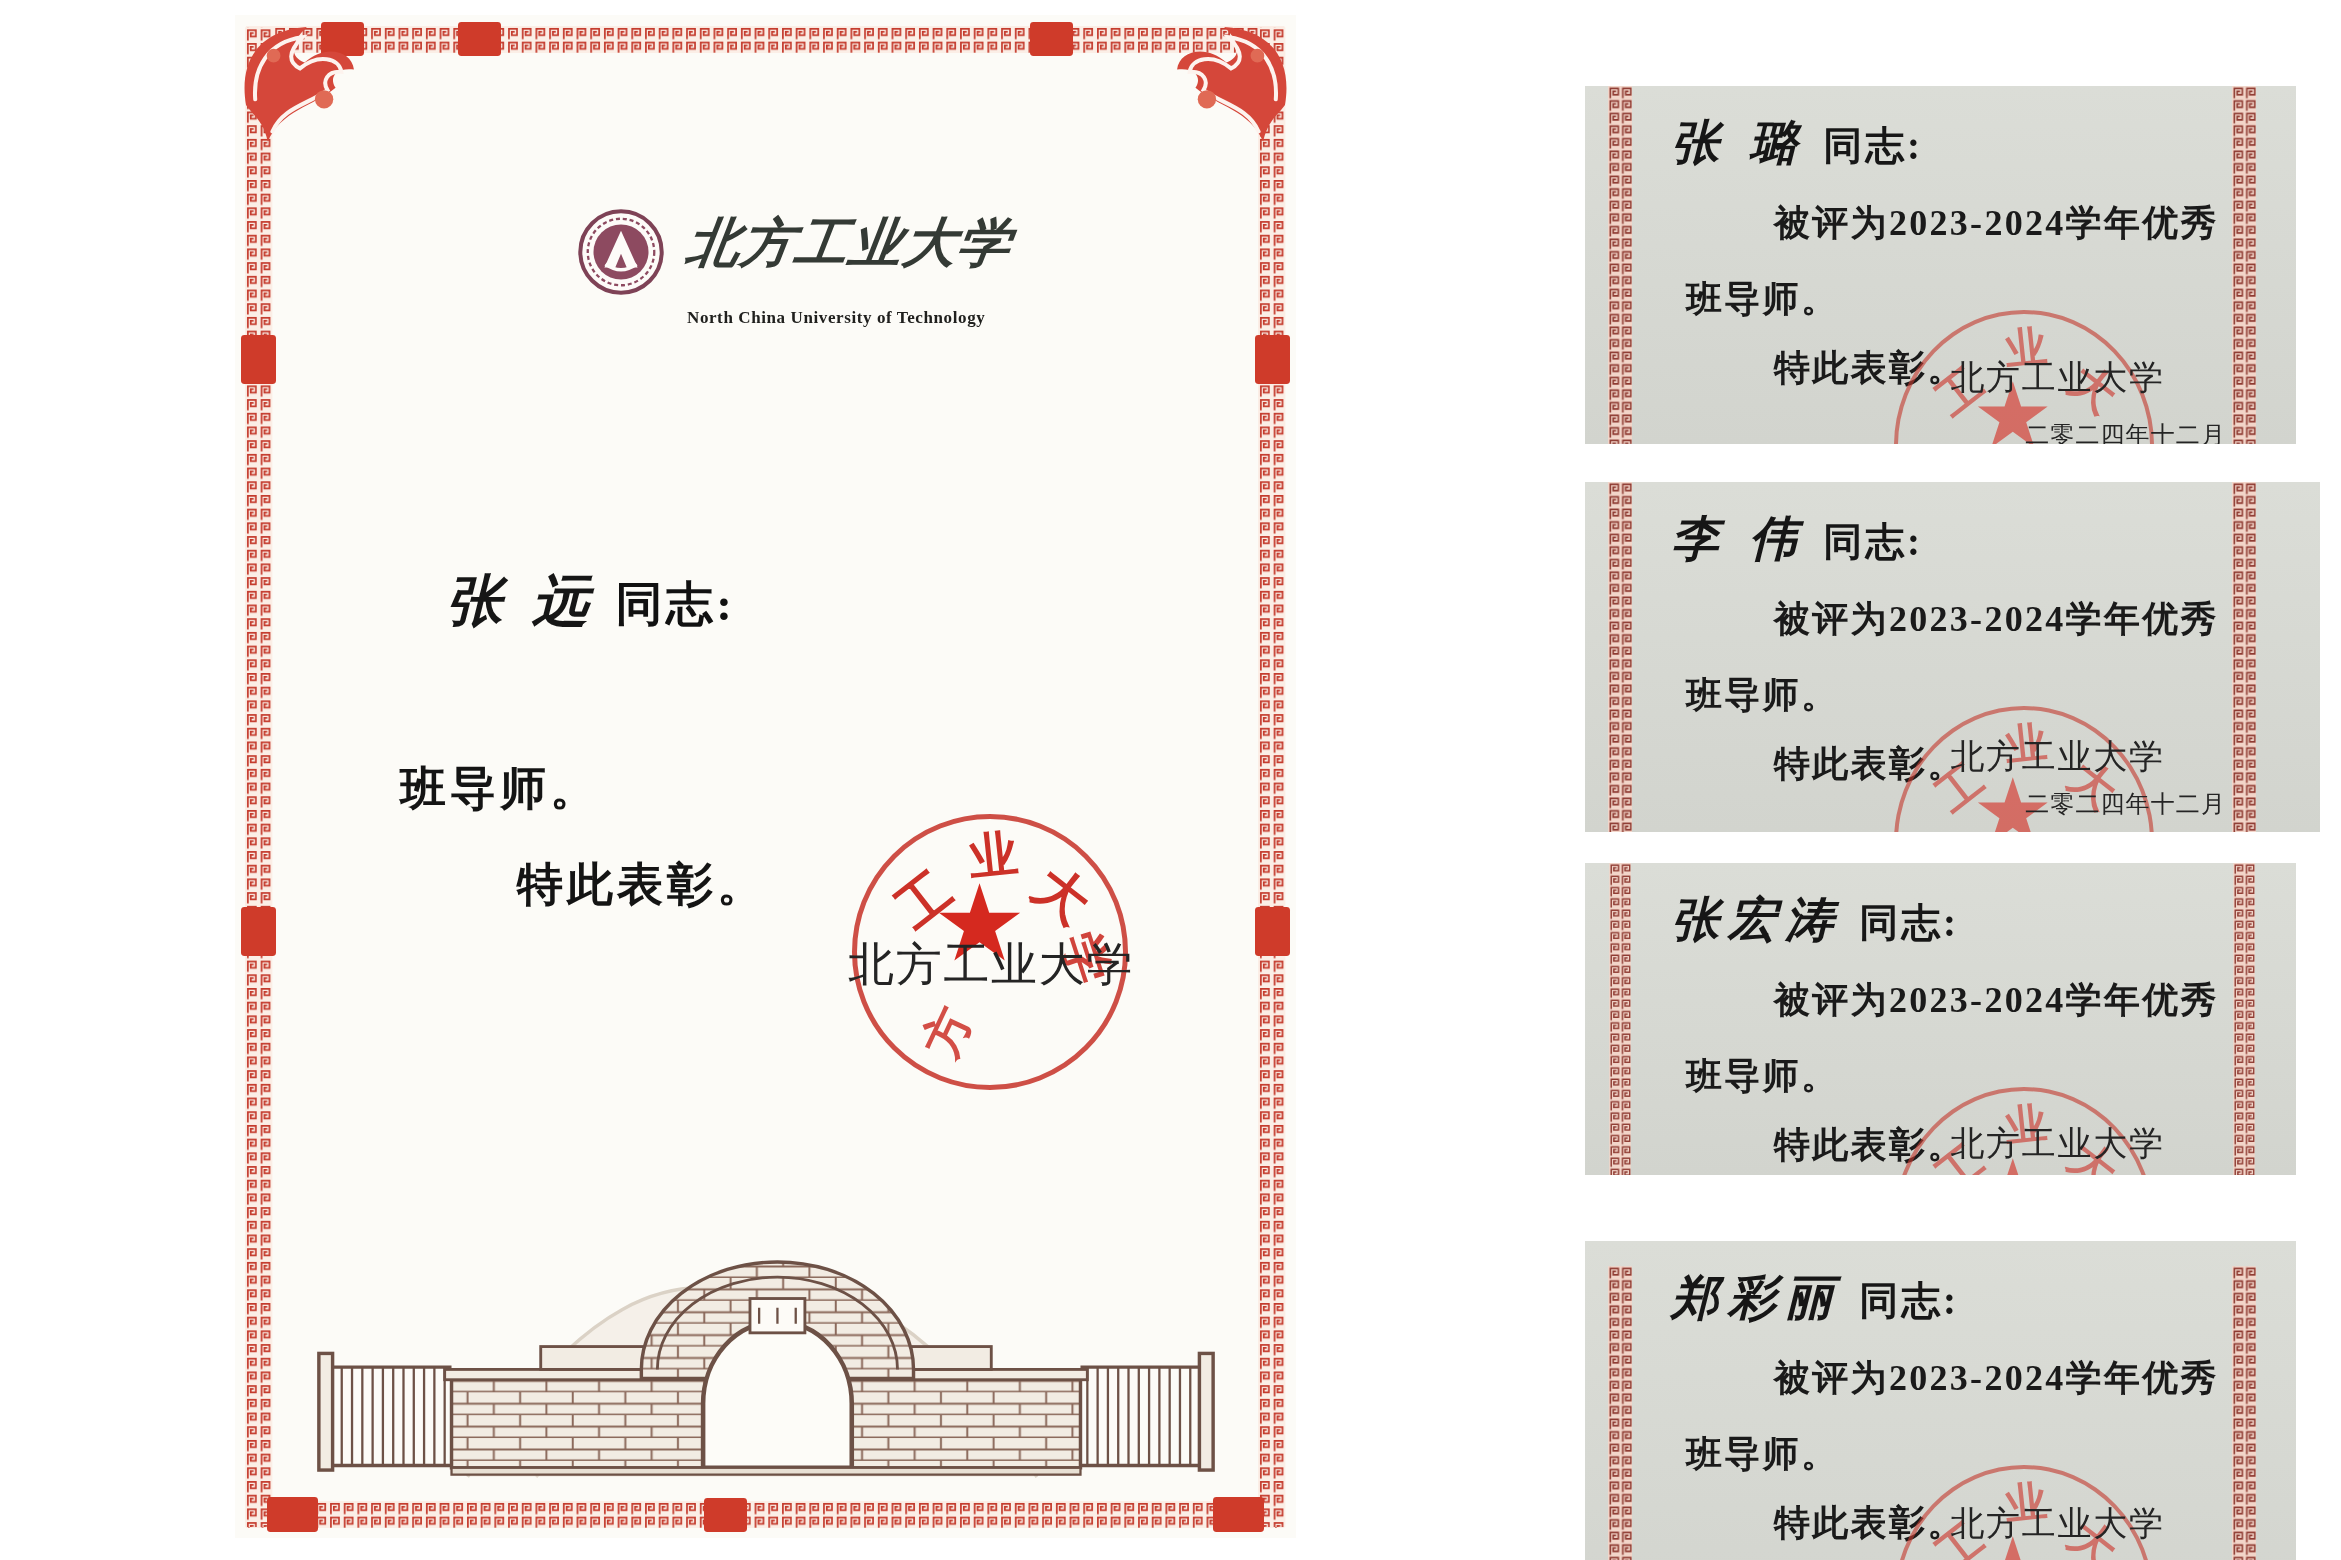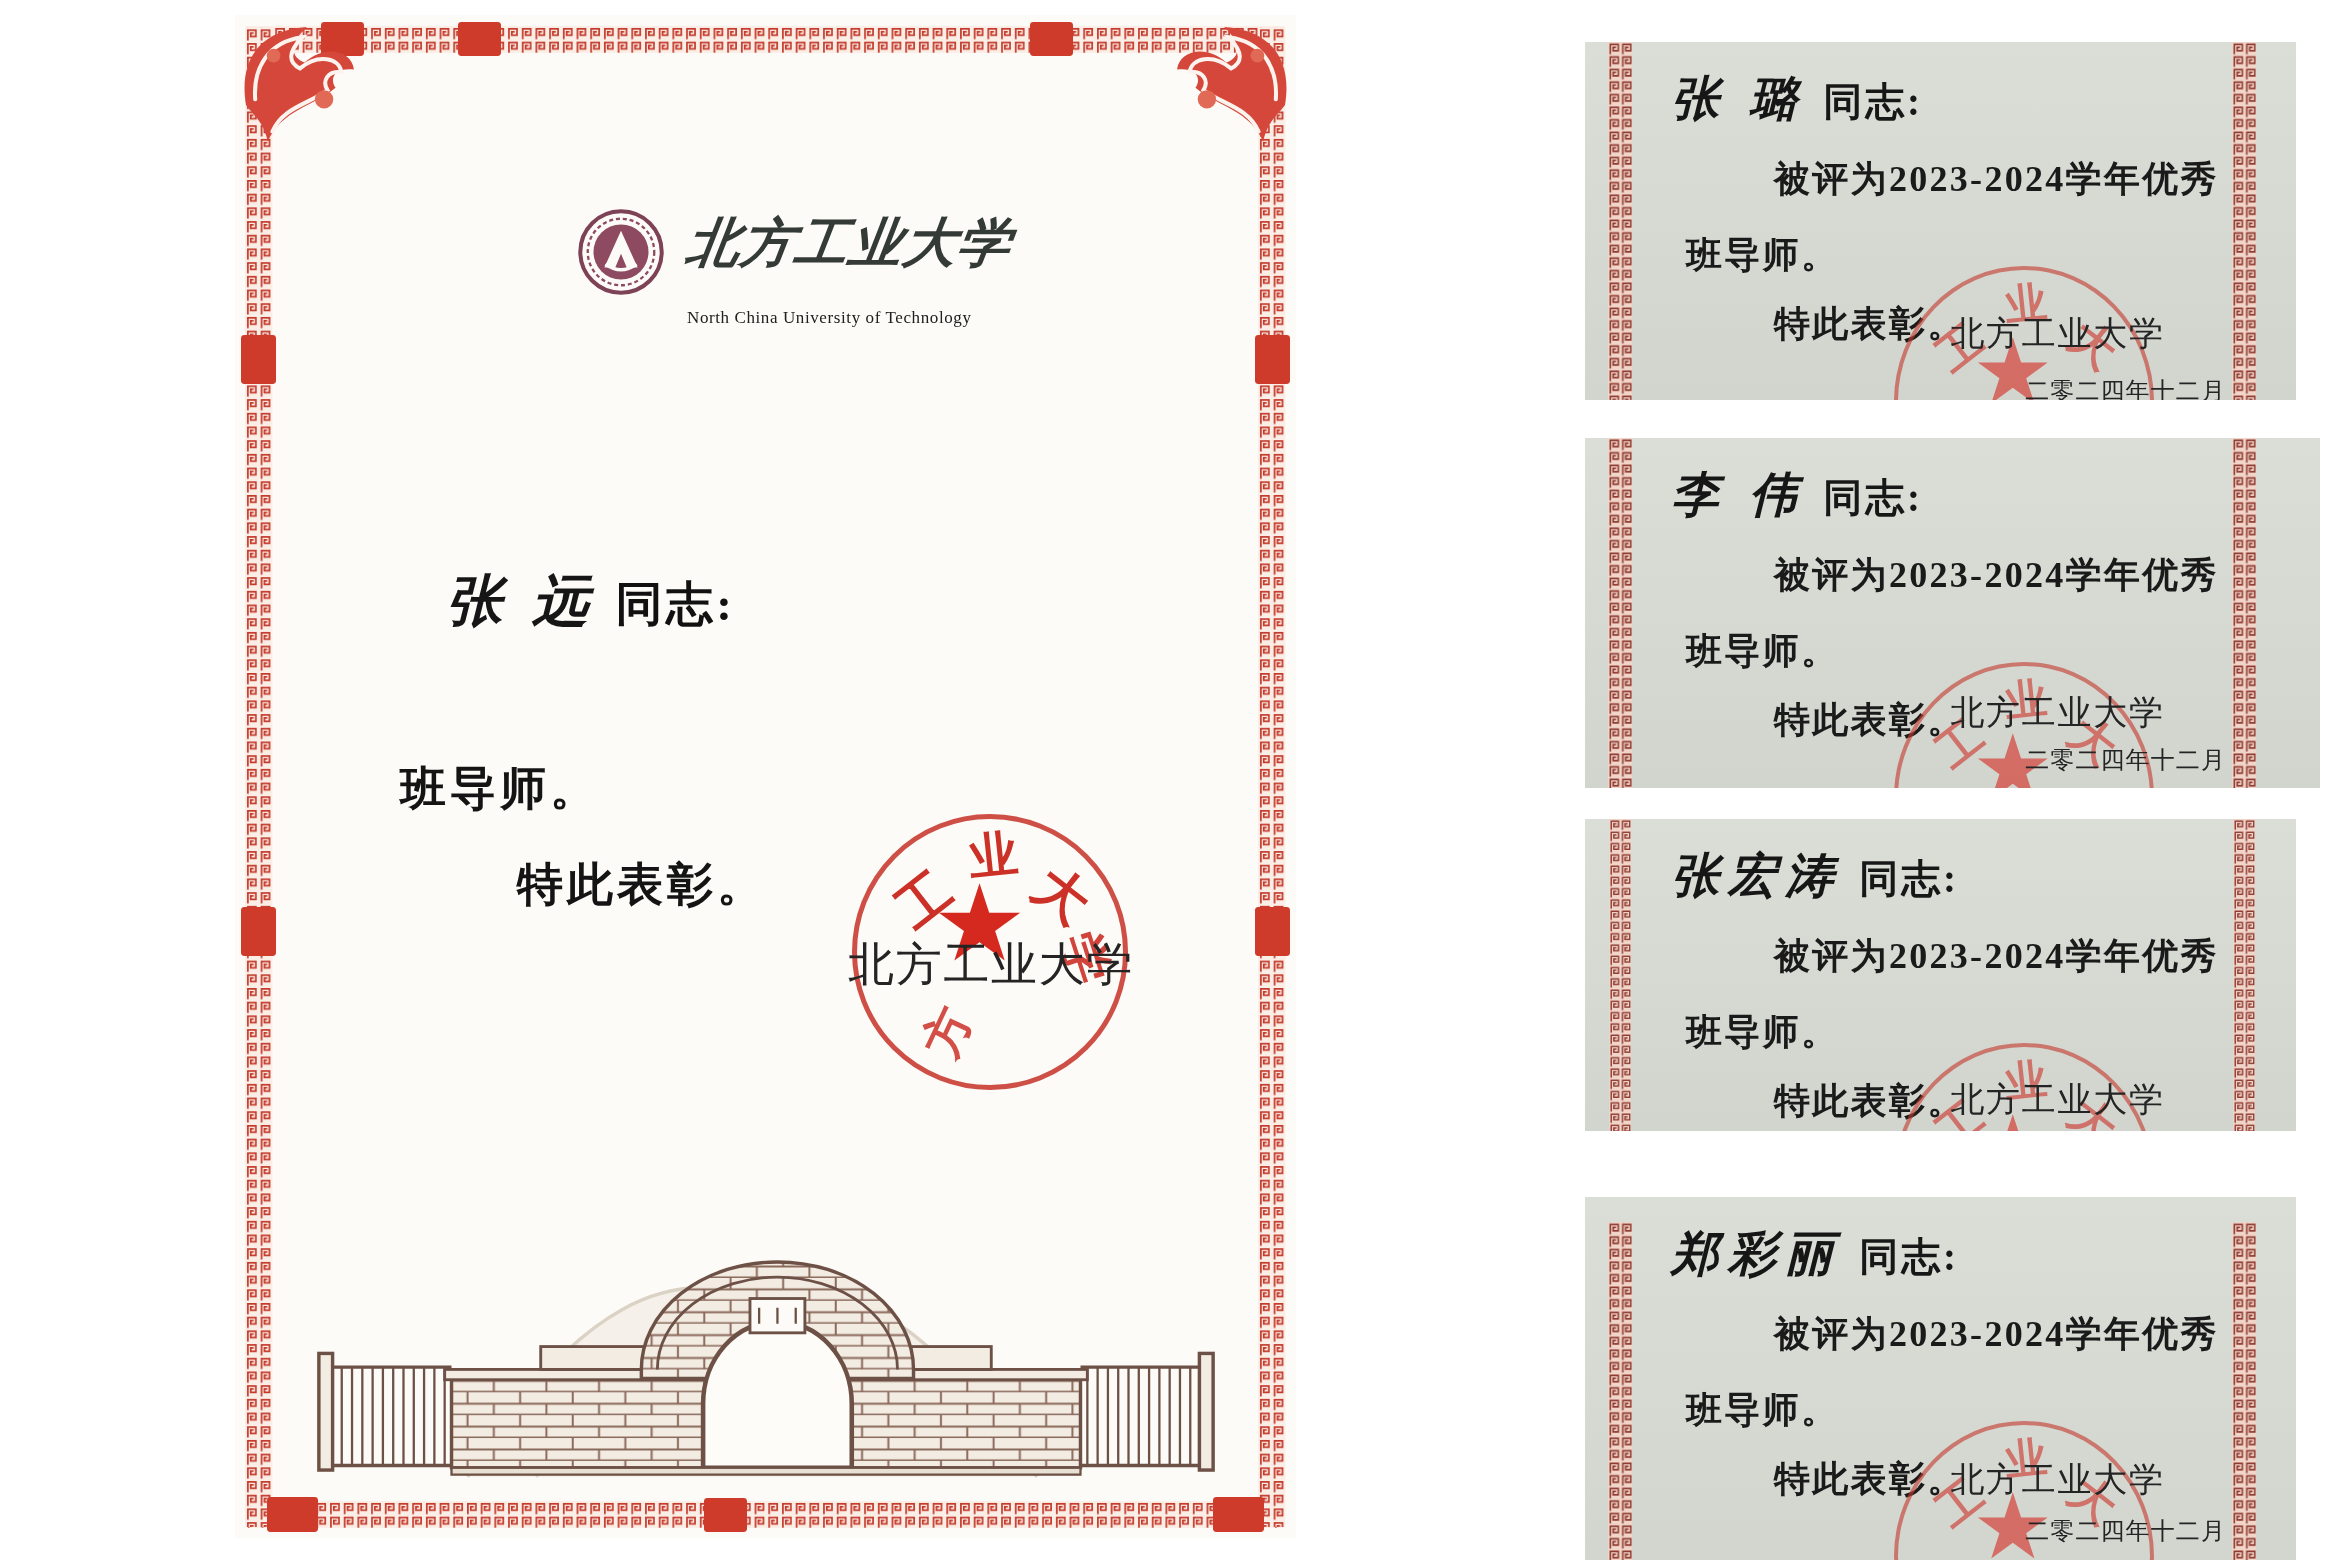--- a/index.html
+++ b/index.html
@@ -10,21 +10,21 @@
   .strip{position:absolute;}
   .strip svg{display:block;width:100%;height:100%;}
   .sq{position:absolute;background:#cf3b2a;border-radius:3.4px;}
   .corner-ornament{position:absolute;width:132px;height:132px;}
   
   #header-row{position:absolute;left:0;right:0;top:189px;height:154px;}
   #logo{position:absolute;left:343px;top:4.6px;width:86px;height:86px;}
   #uni-cn{position:absolute;left:452px;top:3.4px;font-size:53px;font-weight:bold;font-style:italic;
     color:#343a35;letter-spacing:1.1px;transform:skewX(-8deg);white-space:nowrap;}
   #uni-en{position:absolute;left:452px;top:104px;width:269px;text-align:right;font-size:17px;
-    font-weight:normal;color:#20201e;letter-spacing:0.6px;white-space:nowrap;}
+    font-weight:bold;color:#20201e;letter-spacing:0.6px;white-space:nowrap;}
   #cert-title{position:absolute;left:0;right:0;top:333px;text-align:center;font-size:93px;
     font-weight:bold;color:#ce241b;letter-spacing:35px;text-indent:35px;white-space:nowrap;
     text-shadow:0 1.1px 0 rgba(160,30,20,.25);}
   .hand{font-style:italic;font-weight:bold;color:#161616;}
   #name-row{position:absolute;left:211px;top:549px;white-space:nowrap;}
   #name-row .hand{font-size:56px;letter-spacing:8px;}
   #name-row .suffix{font-size:47px;font-weight:bold;color:#111;margin-left:19.4px;letter-spacing:3.4px;}
   .body-line{position:absolute;font-size:46px;font-weight:600;color:#141414;letter-spacing:4px;white-space:nowrap;}
   #body1{left:282px;top:645px;}
   #body2{left:165px;top:743px;}
@@ -39,21 +39,21 @@
   #main-seal .sc2{left:112px;top:11.4px;font-size:49px;transform:rotate(-6deg);}
   #main-seal .sc3{left:178px;top:50px;font-size:53px;transform:rotate(38deg);}
   #main-seal .sc4{left:204px;top:114px;font-size:50px;transform:rotate(72deg);opacity:.9;}
   #main-seal .sc5{left:67px;top:189px;font-size:48px;transform:rotate(-65deg);opacity:.85;}
   .issuer-line{position:absolute;color:#242424;white-space:nowrap;z-index:5;}
   #main-issuer{left:613px;top:919px;font-size:46px;letter-spacing:1.7px;}
   #main-date{left:552px;top:1013px;font-size:45px;letter-spacing:1.1px;}
   #gate{position:absolute;left:61px;top:1217px;width:940px;height:268px;}
   
   .snippet{position:absolute;left:1585px;width:711px;overflow:hidden;
-    background:linear-gradient(180deg,#dbddd7 0%,#d6d8d2 55%,#d2d4ce 100%);}
+    background:linear-gradient(180deg,#dbddd7 0%,#d6d8d2 55%,#d2d4ce 100%);margin-top:44px;}
   #snip1{top:42px;height:358px;}
   #snip2{top:438px;height:350px;padding-left:24px;}
   #snip3{top:819px;height:312px;}
   #snip4{top:1197px;height:399px;}
   .snip-strip-l{position:absolute;left:23px;top:0;bottom:0;width:24px;}
   .snip-strip-r{position:absolute;left:647px;top:0;bottom:0;width:24px;}
   .snip-name-row{position:absolute;left:86px;top:25px;white-space:nowrap;}
   .snip-name-row .hand{font-size:48px;letter-spacing:9.1px;}
   .snip-name-row .suffix{font-size:39px;font-weight:bold;color:#171717;margin-left:17px;letter-spacing:2.9px;}
   .snip-line{position:absolute;font-size:36px;font-weight:600;color:#1a1a1a;letter-spacing:2.3px;white-space:nowrap;}

